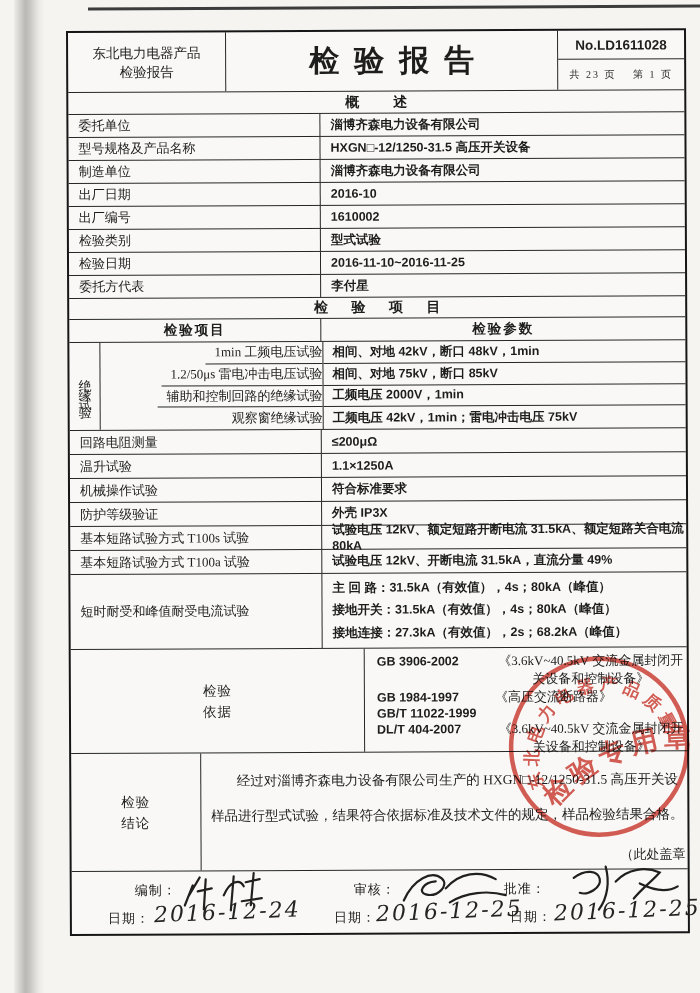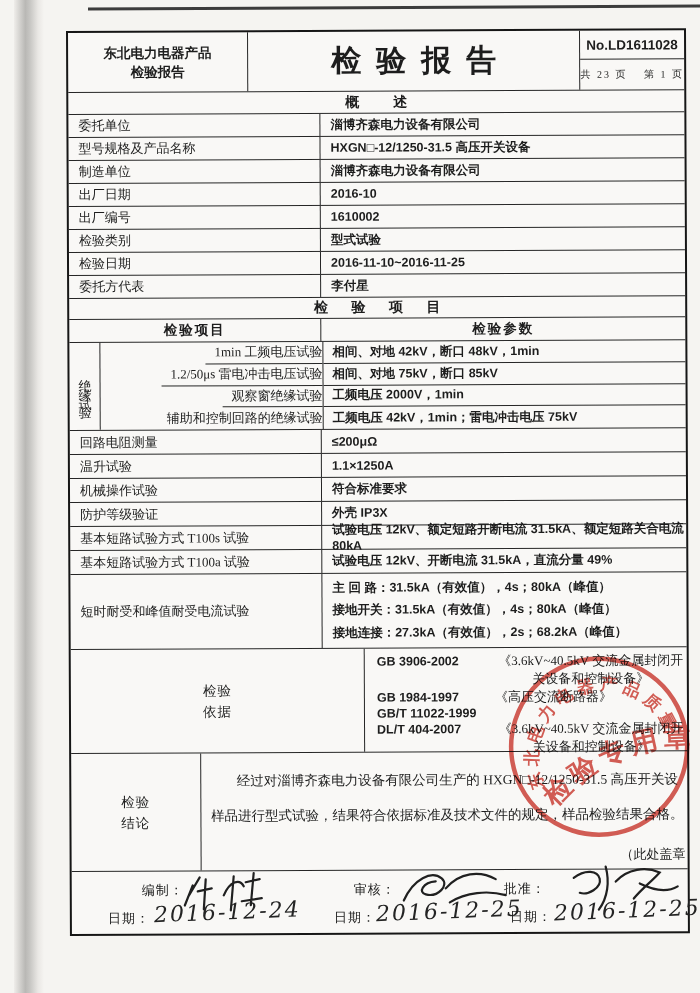--- a/index.html
+++ b/index.html
@@ -22,22 +22,22 @@
     position:absolute;left:66px;top:31px;width:620px;height:905px;
     border:2.5px solid #161616;background:rgba(252,251,249,.55);
     transform:rotate(-0.25deg);transform-origin:top left;
     box-sizing:border-box;font-size:13px;
   }
   .row{display:flex;border-bottom:1px solid #262626;box-sizing:border-box;}
   .cell{box-sizing:border-box;}
   .cell.rb{border-right:1px solid #262626;}
   
   .r-header{height:60px;}
-  .org{width:180px;display:flex;flex-direction:column;justify-content:center;align-items:center;
-       font-weight:bold;font-size:13.5px;line-height:19px;}
+  .org{width:158px;display:flex;flex-direction:column;justify-content:center;align-items:center;
+       font-weight:normal;font-size:13.5px;line-height:19px;}
   .ttl{width:332px;display:flex;justify-content:center;align-items:center;
        font-size:30px;font-weight:bold;letter-spacing:15px;text-indent:15px;}
   .nobox{flex:1;display:flex;flex-direction:column;}
   .no-top{height:28px;border-bottom:1px solid #262626;display:flex;align-items:center;justify-content:center;
           font-family:"Liberation Sans",sans-serif;font-weight:600;font-size:13.5px;}
   .no-bot{flex:1;display:flex;align-items:center;justify-content:center;font-size:10px;letter-spacing:2px;white-space:nowrap;}
   
   .sec{height:22px;display:flex;align-items:center;justify-content:center;
        font-weight:bold;font-size:14px;letter-spacing:10px;text-indent:10px;}
   
@@ -146,22 +146,22 @@
   <div class="row r-colhead">
     <div class="cell rb colhead-item">检验项目</div>
     <div class="cell colhead-param">检验参数</div>
   </div>
 
   <div class="row ins-block">
     <div class="ins-strip">绝缘试验</div>
     <div class="ins-col ins-items">
       <div class="ins-cell">1min 工频电压试验</div>
       <div class="ins-cell">1.2/50μs 雷电冲击电压试验</div>
+      <div class="ins-cell">辅助和控制回路的绝缘试验</div>
       <div class="ins-cell">观察窗绝缘试验</div>
-      <div class="ins-cell">辅助和控制回路的绝缘试验</div>
     </div>
     <div class="ins-col ins-params">
       <div class="ins-cell">相间、对地 42kV，断口 48kV，1min</div>
       <div class="ins-cell">相间、对地 75kV，断口 85kV</div>
       <div class="ins-cell">工频电压 2000V，1min</div>
       <div class="ins-cell">工频电压 42kV，1min；雷电冲击电压 75kV</div>
     </div>
   </div>
 
   <div class="row r-simple">
@@ -228,21 +228,21 @@
       <div>结论</div>
     </div>
     <div class="cell concl-body">
       <div class="concl-l1">经过对淄博齐森电力设备有限公司生产的 HXGN□-12/1250-31.5 高压开关设</div>
       <div class="concl-l2">样品进行型式试验，结果符合依据标准及技术文件的规定，样品检验结果合格。</div>
       <div class="stamp-note">（此处盖章</div>
     </div>
   </div>
 
   <div class="row r-sign">
-    <div class="sig-label" style="left:70px;top:10px">编制：</div>
+    <div class="sig-label" style="left:63px;top:10px">编制：</div>
     <svg class="sig-svg" style="left:108px;top:-2px" width="130" height="44" viewBox="0 0 130 44">
       <g fill="none" stroke="#202020" stroke-width="2.2" stroke-linecap="round">
         <path d="M8,28 L20,8 M13,16 L5,36 M18,22 L32,19 M26,10 L24,40"></path>
         <path d="M44,26 C50,12 60,9 64,17 M54,7 L51,41 M66,13 L80,10 M74,4 L71,36 M62,32 L82,29"></path>
       </g>
     </svg>
     <div class="sig-label" style="left:282px;top:10px">审核：</div>
     <svg class="sig-svg" style="left:326px;top:-6px" width="120" height="50" viewBox="0 0 120 50">
       <g fill="none" stroke="#202020" stroke-width="2.2" stroke-linecap="round">
         <path d="M6,36 C16,14 34,6 44,14 C52,21 40,33 28,30 C20,28 25,18 38,17"></path>

